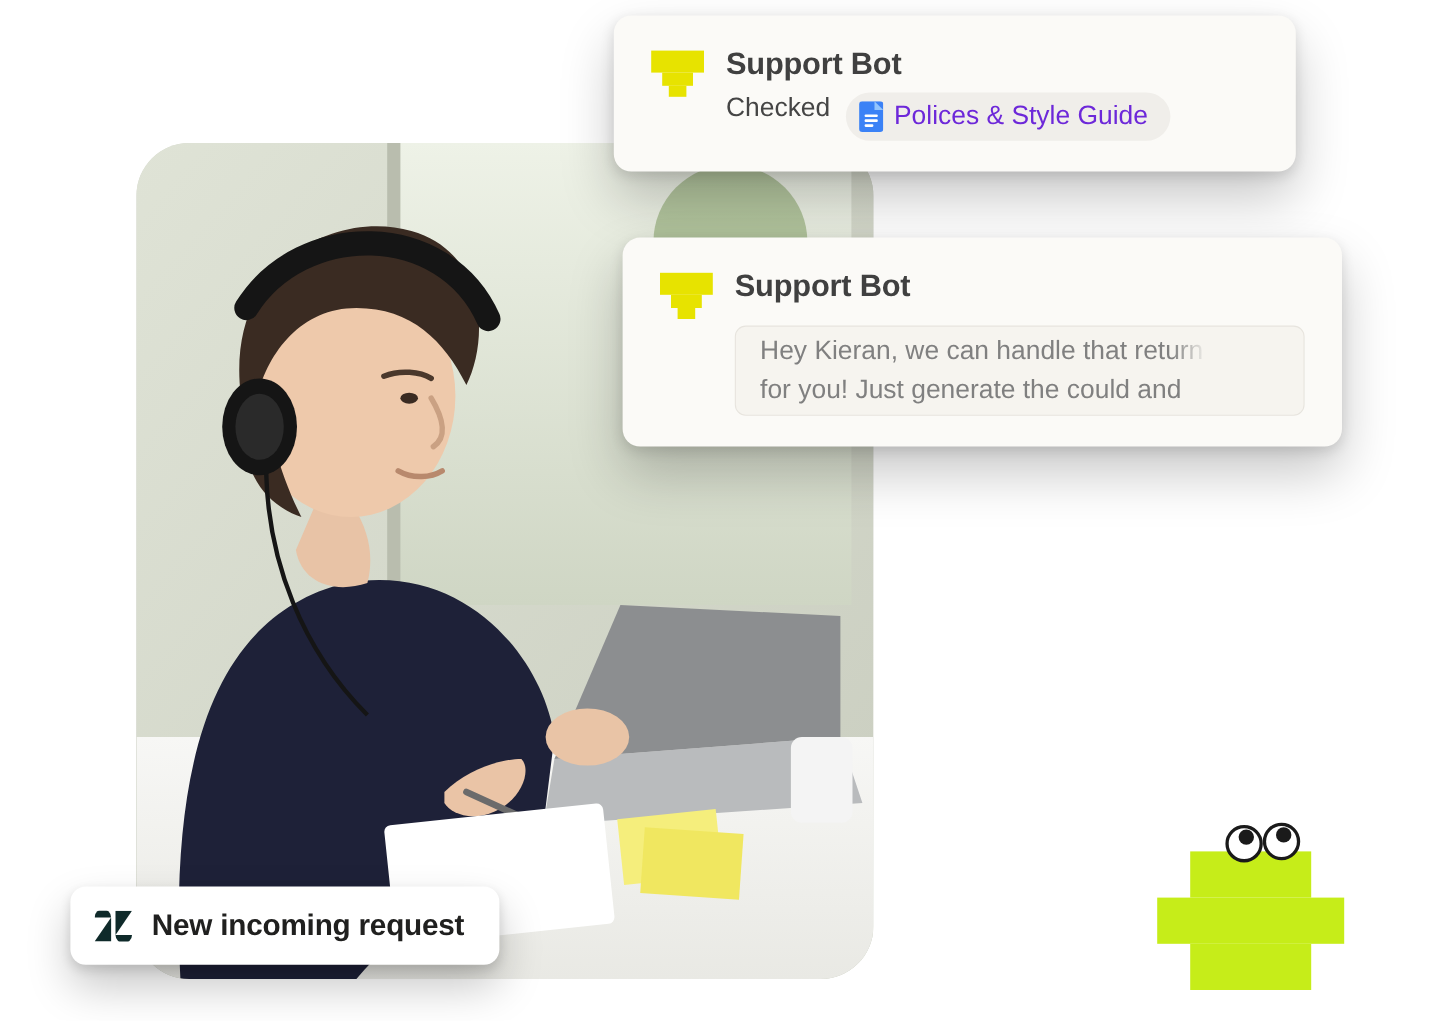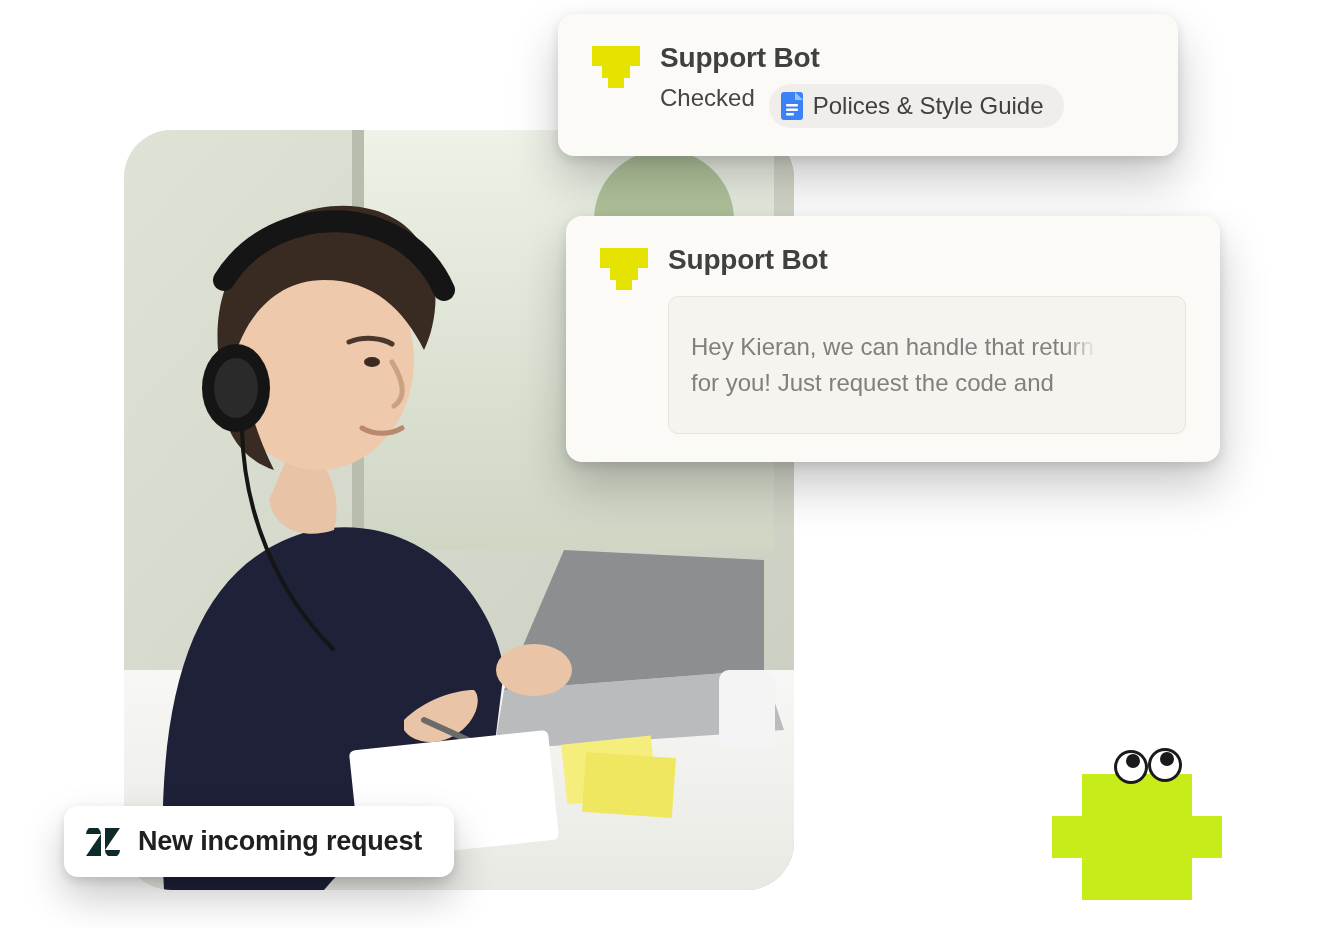--- a/index.html
+++ b/index.html
@@ -81,21 +81,21 @@
       color: #454545;
     }
     .chip {
       display: inline-flex;
       align-items: center;
       gap: 10px;
       background: #f0eeea;
       border-radius: 999px;
       padding: 8px 20px 8px 12px;
       font-size: 24px;
-      color: #404040;
+      color: #6d28d9;
     }
     .chip .doc-icon {
       width: 22px;
       height: 28px;
     }
 
     .card-body { flex: 1; min-width: 0; }
 
     .card-suggest .desc {
       margin-top: 8px;
@@ -109,21 +109,21 @@
       background-clip: text;
       -webkit-text-fill-color: transparent;
       color: transparent;
     }
 
     .reply-box {
       margin-top: 20px;
       border: 1px solid #e7e4de;
       border-radius: 10px;
       background: #f6f4ef;
-      padding: 32px 22px;
+      padding: 4px 22px;
       font-size: 24px;
       line-height: 1.5;
       color: #808080;
     }
     .reply-box .l1 { display: block; }
     .reply-box .l1 .fade2 {
       background: linear-gradient(90deg, #808080 0%, #808080 55%, rgba(128,128,128,0.1) 100%);
       -webkit-background-clip: text;
       background-clip: text;
       -webkit-text-fill-color: transparent;
@@ -275,21 +275,21 @@
 <div class="card card-suggest">
   <div class="bot-avatar">
     <div class="pix-av" style="left:0;top:0;width:48px;height:20px;"></div>
     <div class="pix-av" style="left:10px;top:20px;width:28px;height:12px;"></div>
     <div class="pix-av" style="left:16px;top:32px;width:16px;height:10px;"></div>
   </div>
   <div class="card-body">
     <h3>Support Bot</h3>
     <div class="reply-box">
       <span class="l1"><span>Hey Kieran, we can handle that </span><span class="fade2">return</span></span>
-      <span class="l1 fade2">for you! Just request the code and</span>
+      <span class="l1 fade2">for you! Just generate the could and</span>
     </div>
   </div>
 </div>
 
 <div class="toast">
   <svg class="z-icon" viewBox="0 0 34 28">
     <path d="M0 28 L15 28 L15 6 Z" fill="#0f2a2a"></path>
     <path d="M0 6 A7.5 7.5 0 0 1 15 6 Z" fill="#0f2a2a"></path>
     <path d="M19 0 L34 0 L19 22 Z" fill="#0f2a2a"></path>
     <path d="M19 22 A7.5 7.5 0 0 0 34 22 L34 22 Z" fill="#0f2a2a"></path>

